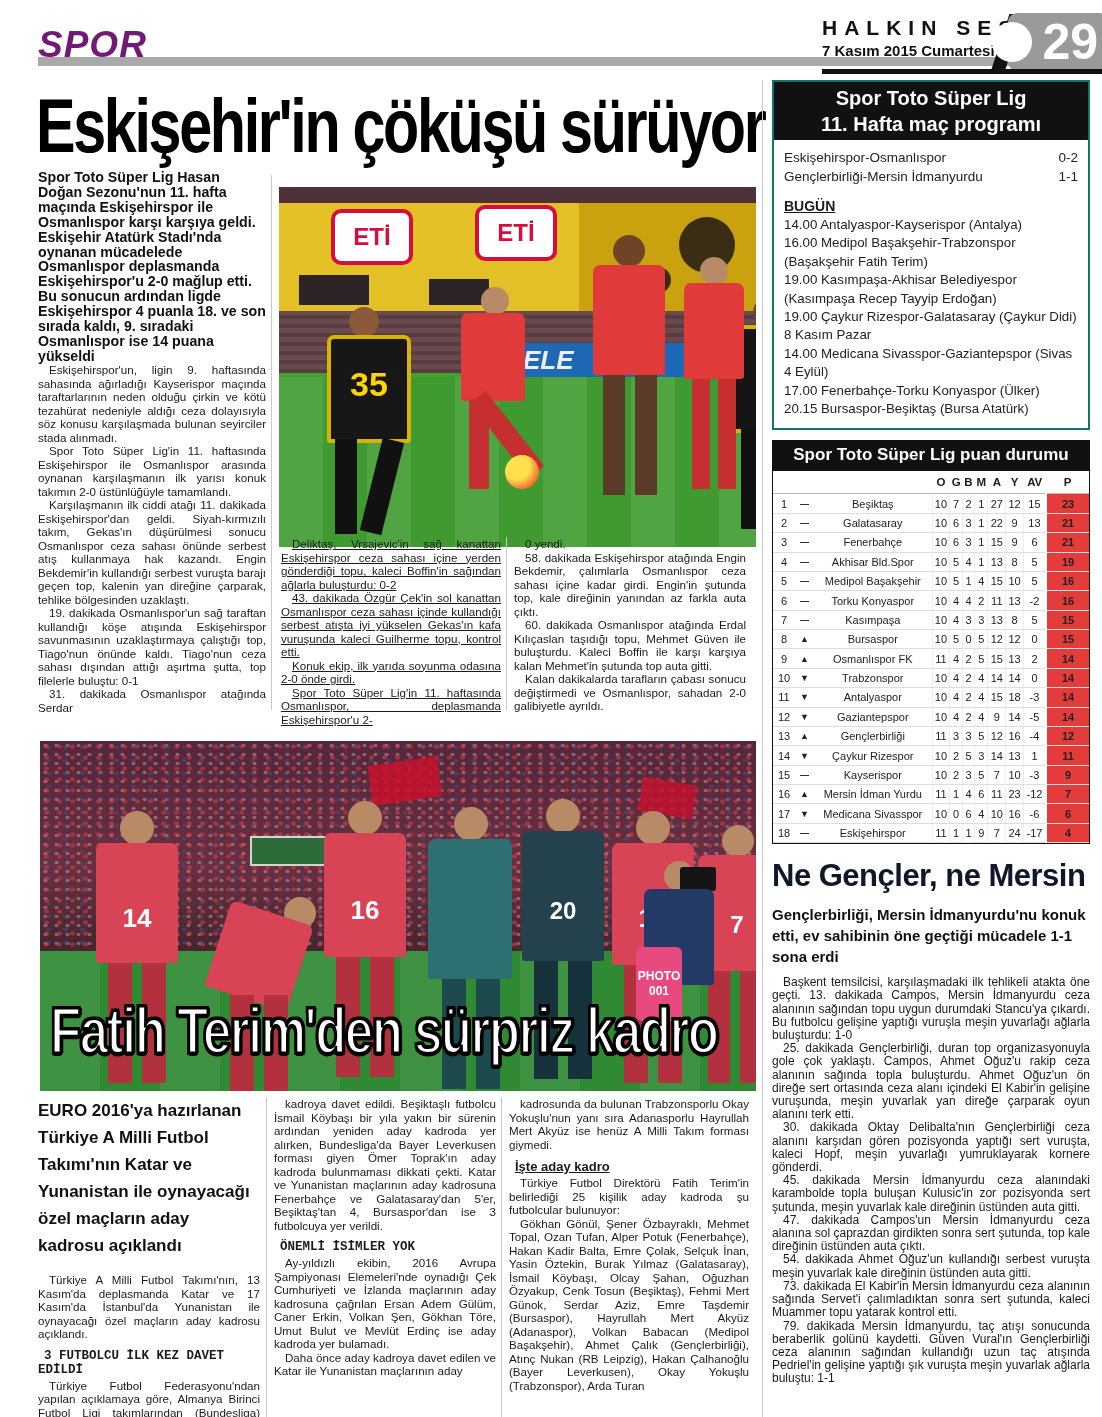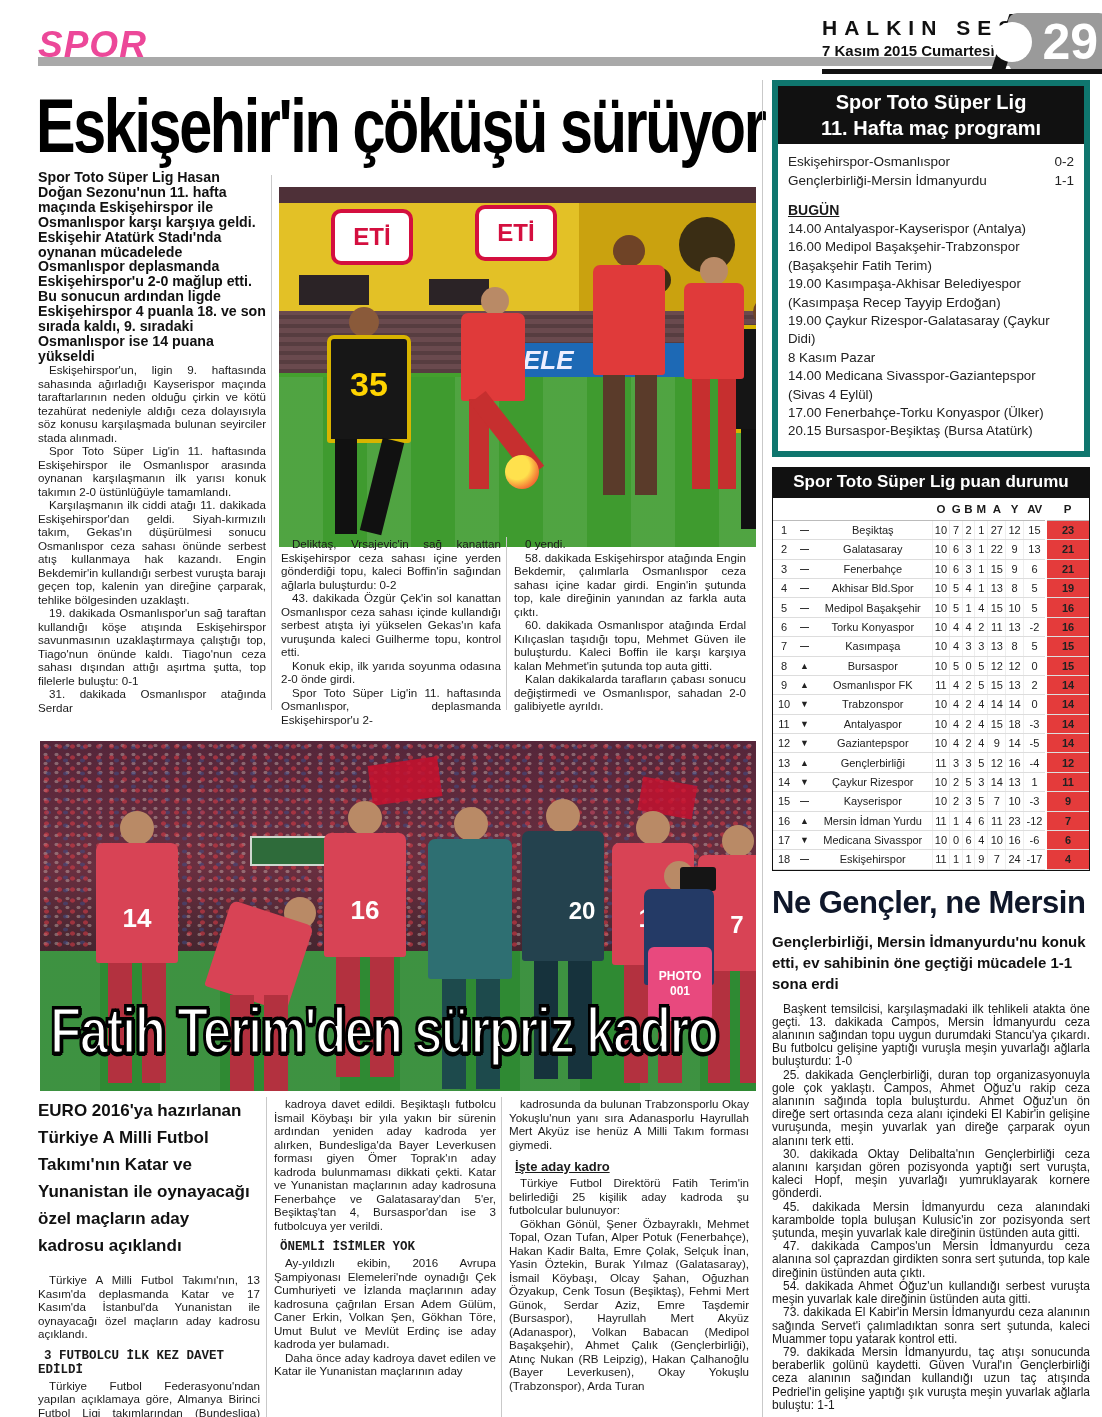--- a/index.html
+++ b/index.html
@@ -1,21 +1,21 @@
 <!DOCTYPE html>
 <html><head>
 <meta charset="utf-8">
 <style>
   html,body{margin:0;padding:0;background:#e9e9e9;}
   #page{position:relative;width:1102px;height:1417px;background:#fff;overflow:hidden;
         font-family:"Liberation Sans",sans-serif;color:#1a1a1a;}
   .abs{position:absolute;}
 
   
-  .spor-logo{font-size:37px;font-weight:900;font-style:italic;letter-spacing:1px;color:#ec4899;text-align:right;}
+  .spor-logo{font-size:37px;font-weight:900;font-style:italic;letter-spacing:1px;color:#701a75;text-align:right;}
   .gray-bar{background:#a9a9a9;}
   .masthead-title{font-size:21px;font-weight:800;letter-spacing:7px;color:#111;white-space:nowrap;}
   .masthead-date{font-size:15px;font-weight:700;color:#111;margin-top:2px;}
   .masthead-underline{background:#111;}
   .page-badge{background:#9a9a9a;border-radius:9px;color:#fff;font-size:50px;font-weight:900;
               display:flex;align-items:center;justify-content:flex-end;padding-right:10px;}
   .badge-notch{background:#fff;border-radius:50%;}
   .badge-diag{background:#111;transform:skewX(-18deg);}
 
   
@@ -23,21 +23,21 @@
                  transform:scaleX(.78);transform-origin:0 0;color:#000;line-height:1;}
   .lead{font-size:14.2px;font-weight:700;line-height:14.9px;color:#111;}
   .colflow .p{margin:0;text-align:justify;text-indent:11px;font-size:11.6px;line-height:13.5px;}
   .colflow .lead2{margin:0 0 14px 0;font-size:17px;font-weight:700;line-height:27px;color:#111;}
   .colflow .subhead{margin:8px 0 2px 0;font-size:12.5px;font-weight:800;text-indent:6px;font-family:Liberation Mono, monospace;}
   .colflow .subhead_u{margin:8px 0 2px 0;font-size:13px;font-weight:800;text-decoration:underline;text-indent:6px;}
   .vrule{background:#c9c9c9;width:1px;}
 
   
   #sidebar{left:772px;top:80px;width:318px;}
-  .box{border:6px solid #0f766e;background:#fff;}
+  .box{border:2px solid #0f766e;background:#fff;}
   .box-header{background:#111;color:#fff;text-align:center;font-weight:800;
               font-size:20px;line-height:26px;padding:3px 0;}
   .fixtures-body{padding:8px 10px 10px 10px;}
   .result-row{display:flex;justify-content:space-between;font-size:13.5px;line-height:19px;color:#222;}
   .today-label{text-align:left;font-weight:800;font-size:14px;text-decoration:underline;margin:12px 0 2px 0;}
   .fixline{margin:0;font-size:13.3px;line-height:18.4px;color:#222;}
 
   .standings-header{background:#111;color:#fff;text-align:center;font-weight:800;font-size:17px;padding:5px 0;}
   table.standings{border-collapse:collapse;width:100%;font-size:11px;background:#fff;}
   table.standings th{font-size:11.5px;font-weight:800;padding:5px 1px;border-bottom:1px solid #bbb;}
@@ -185,21 +185,21 @@
     </div>
 
     <div class="fig" style="left:395px;top:70px;width:82px;height:260px;">
       <div class="head" style="left:26px;top:0;width:28px;height:28px;"></div>
       <div class="torso" style="left:10px;top:26px;width:60px;height:96px;background:#e03a3a;"></div>
       <div class="legsA" style="left:18px;top:122px;width:18px;height:110px;background:#c62f2f;"></div>
       <div class="legsA" style="left:44px;top:122px;width:18px;height:110px;background:#c62f2f;"></div>
     </div>
   </div>
 
-  <div class="abs colflow" style="left:281px;top:537px;width:220px;">
+  <div class="abs colflow" style="left:281px;top:537px;width:220px;text-decoration:underline;">
       <p class="p">Deliktaş, Vrsajevic'in sağ kanattan Eskişehirspor ceza sahası içine yerden gönderdiği topu, kaleci Boffin'in sağından ağlarla buluşturdu: 0-2</p>
       <p class="p">43. dakikada Özgür Çek'in sol kanattan Osmanlıspor ceza sahası içinde kullandığı serbest atışta iyi yükselen Gekas'ın kafa vuruşunda kaleci Guilherme topu, kontrol etti.</p>
       <p class="p">Konuk ekip, ilk yarıda soyunma odasına 2-0 önde girdi.</p>
       <p class="p">Spor Toto Süper Lig'in 11. haftasında Osmanlıspor, deplasmanda Eskişehirspor'u 2-</p>
     </div>
   <div class="abs vrule" style="left:506px;top:537px;height:173px;"></div>
   <div class="abs colflow" style="left:514px;top:537px;width:232px;">
       <p class="p">0 yendi.</p>
       <p class="p">58. dakikada Eskişehirspor atağında Engin Bekdemir, çalımlarla Osmanlıspor ceza sahası içine kadar girdi. Engin'in şutunda top, kale direğinin yanından az farkla auta çıktı.</p>
       <p class="p">60. dakikada Osmanlıspor atağında Erdal Kılıçaslan taşıdığı topu, Mehmet Güven ile buluşturdu. Kaleci Boffin ile karşı karşıya kalan Mehmet'in şutunda top auta gitti.</p>
@@ -241,21 +241,21 @@
     <div class="fig" style="left:378px;top:66px;width:104px;height:290px;">
       <div class="head" style="left:36px;top:0;width:34px;height:34px;"></div>
       <div class="torso shirt-teal" style="left:10px;top:32px;width:84px;height:140px;"></div>
       <div class="legsA" style="left:24px;top:172px;width:24px;height:110px;background:#1d4a4c;"></div>
       <div class="legsA" style="left:58px;top:172px;width:24px;height:110px;background:#1d4a4c;"></div>
     </div>
 
     <div class="fig" style="left:470px;top:58px;width:104px;height:292px;">
       <div class="head" style="left:36px;top:0;width:34px;height:34px;"></div>
       <div class="torso shirt-dark" style="left:12px;top:32px;width:82px;height:130px;">
-        <div class="numw" style="top:66px;font-size:24px;padding-left:19px;">20</div>
+        <div class="numw" style="top:66px;font-size:24px;">20</div>
       </div>
       <div class="legsA" style="left:24px;top:162px;width:24px;height:118px;background:#16323c;"></div>
       <div class="legsA" style="left:58px;top:162px;width:24px;height:118px;background:#16323c;"></div>
     </div>
     <div class="fig" style="left:560px;top:70px;width:106px;height:280px;">
       <div class="head" style="left:36px;top:0;width:34px;height:34px;"></div>
       <div class="torso shirt-red" style="left:12px;top:32px;width:82px;height:122px;">
         <div class="numw" style="top:60px;font-size:26px;">15</div>
       </div>
       <div class="legsA" style="left:24px;top:154px;width:24px;height:118px;background:#b3313f;"></div>
@@ -267,21 +267,21 @@
         <div class="numw" style="top:56px;font-size:24px;">7</div>
       </div>
       <div class="legsA" style="left:20px;top:146px;width:22px;height:112px;background:#b3313f;"></div>
       <div class="legsA" style="left:52px;top:146px;width:22px;height:112px;background:#b3313f;"></div>
     </div>
 
     <div class="fig" style="left:596px;top:120px;width:90px;height:230px;">
       <div class="head" style="left:28px;top:0;width:30px;height:30px;"></div>
       <div class="camera" style="position:absolute;left:44px;top:6px;width:36px;height:24px;"></div>
       <div class="torso" style="left:8px;top:28px;width:70px;height:96px;background:#243a66;"></div>
-      <div class="photo-vest" style="position:absolute;left:12px;top:86px;width:64px;height:74px;">PHOTO 001</div>
+      <div class="photo-vest" style="position:absolute;left:0;top:86px;width:46px;height:74px;">PHOTO 001</div>
     </div>
 
     <div class="abs photo-headline">Fatih Terim'den sürpriz kadro</div>
   </div>
 
   <div class="abs colflow" style="left:38px;top:1097px;width:222px;">
       <p class="lead2">EURO 2016'ya hazırlanan Türkiye A Milli Futbol Takımı'nın Katar ve Yunanistan ile oynayacağı özel maçların aday kadrosu açıklandı</p>
       <p class="p">Türkiye A Milli Futbol Takımı'nın, 13 Kasım'da deplasmanda Katar ve 17 Kasım'da İstanbul'da Yunanistan ile oynayacağı özel maçların aday kadrosu açıklandı.</p>
       <p class="subhead">3 FUTBOLCU İLK KEZ DAVET EDİLDİ</p>
       <p class="p">Türkiye Futbol Federasyonu'ndan yapılan açıklamaya göre, Almanya Birinci Futbol Ligi takımlarından (Bundesliga) Mainz'da forma giyen Yunus Mallı'nın yanı sıra Almanya İkinci Futbol Ligi takımlarından RB Leipzig'de oynayan Atınç Nukan ile Gençlerbirliği'nin genç futbolcusu Ahmet Çalık, ilk kez aday</p>

